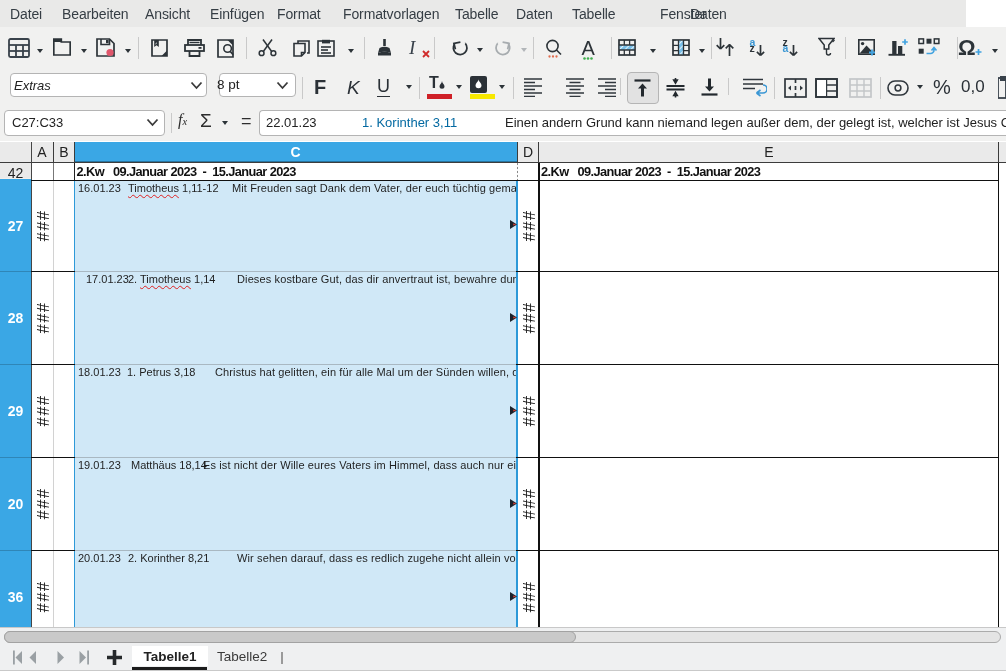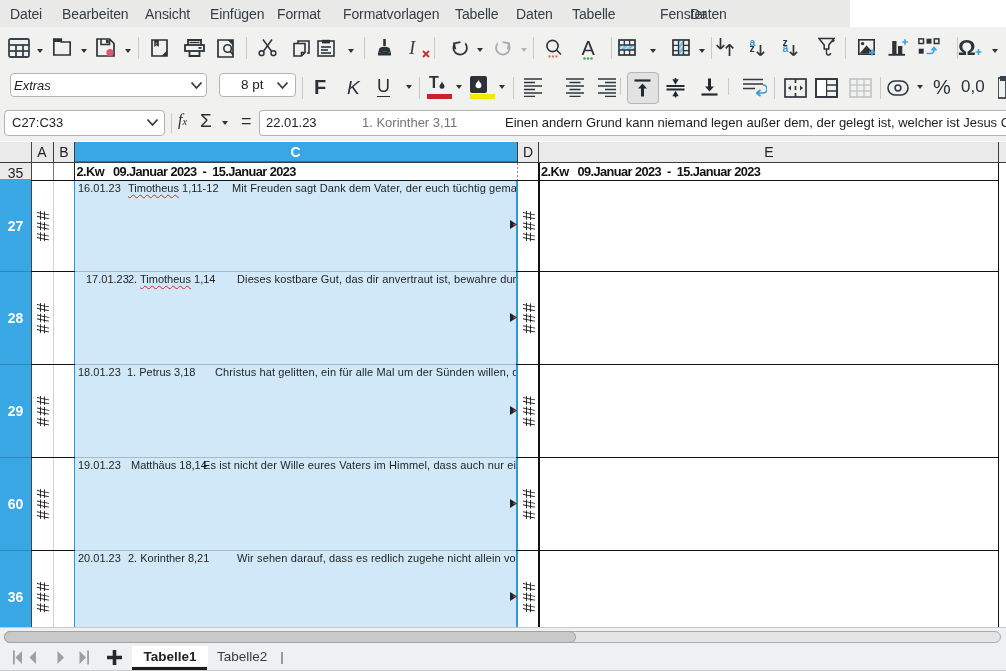--- a/index.html
+++ b/index.html
@@ -1,20 +1,20 @@
 <!DOCTYPE html>
 <html><head>
 <meta charset="utf-8">
 <style>
   html,body{margin:0;padding:0;}
   body{width:1006px;height:671px;overflow:hidden;position:relative;
        font-family:"Liberation Sans",sans-serif;background:#fff;}
   .abs{position:absolute;}
   
-  #menubar{left:0;top:0;width:850px;height:27px;background:#e9e9e8;}
+  #menubar{left:0;top:0;width:966px;height:27px;background:#e9e9e8;}
   .mi{position:absolute;top:6px;font-size:14px;letter-spacing:-0.12px;color:#353d44;white-space:pre;}
   #toolbars{left:0;top:27px;width:1006px;height:114px;background:#f1f1f0;}
   .sep1{position:absolute;width:1px;background:#c9c9c9;}
   .dar{width:0;height:0;border-left:3.5px solid transparent;border-right:3.5px solid transparent;border-top:4.2px solid #2c3338;}
   .combo{position:absolute;background:#fff;border:1px solid #b4b4b4;border-radius:4px;}
   .ctext{position:absolute;font-size:13.5px;color:#222;}
   
   
   #grid{left:0;top:141px;width:1006px;height:486px;background:#fff;overflow:hidden;}
   .hdr{position:absolute;background:#eaeaea;}
@@ -218,21 +218,21 @@
     <path d="M21.5 13 v6 m-3 -3 h6" stroke="#42a3e0" stroke-width="1.7" fill="none"></path>
   </svg>
 <div class="abs dar" style="left:992px;top:48.5px"></div>
 
 <div class="abs combo" style="left:10px;top:73px;width:195px;height:22px"></div>
 <div class="abs ctext" style="left:14px;top:78px;font-style:italic;font-size:13px">Extras</div>
 <svg class="abs" style="left:190px;top:81px" width="13" height="9" viewBox="0 0 13 9" fill="none" stroke="#3a3a3a" stroke-width="1.8">
     <path d="M1.5 1.5 L6.5 7 L11.5 1.5"></path>
   </svg>
 <div class="abs combo" style="left:219px;top:73px;width:75px;height:22px"></div>
-<div class="abs ctext" style="left:241px;top:77px">8 pt</div>
+<div class="abs ctext" style="left:217px;top:77px">8 pt</div>
 <svg class="abs" style="left:276px;top:81px" width="13" height="9" viewBox="0 0 13 9" fill="none" stroke="#3a3a3a" stroke-width="1.8">
     <path d="M1.5 1.5 L6.5 7 L11.5 1.5"></path>
   </svg>
 <div class="abs sep1" style="left:302px;top:77px;height:22px"></div>
 <div class="abs" style="left:314px;top:76px;font-size:20px;font-weight:800;color:#2b3137">F</div>
 <div class="abs" style="left:347px;top:77px;font-size:19px;font-style:italic;color:#2b3137">K</div>
 <div class="abs" style="left:377px;top:76px;font-size:18px;color:#2b3137;border-bottom:1.5px solid #2b3137;line-height:20px;">U</div>
 <div class="abs dar" style="left:406px;top:85px"></div>
 <div class="abs sep1" style="left:419px;top:77px;height:22px"></div>
 <div class="abs" style="left:429px;top:74px;font-size:16px;font-weight:bold;color:#2b3137">T</div>
@@ -311,47 +311,47 @@
 <svg class="abs" style="left:146px;top:118px" width="13" height="9" viewBox="0 0 13 9" fill="none" stroke="#3a3a3a" stroke-width="1.8">
     <path d="M1.5 1.5 L6.5 7 L11.5 1.5"></path>
   </svg>
 <div class="abs sep1" style="left:171px;top:113px;height:20px"></div>
 <div class="abs" style="left:178px;top:111px;font-size:16px;font-style:italic;color:#2d2d2d;font-family:'Liberation Serif',serif">f<span style="font-size:10.5px">x</span></div>
 <div class="abs" style="left:200px;top:110px;font-size:19px;color:#2d2d2d">Σ</div>
 <div class="abs dar" style="left:222px;top:121px"></div>
 <div class="abs" style="left:241px;top:111px;font-size:18px;color:#2d2d2d;font-weight:500">=</div>
 <div class="abs" style="left:259px;top:110px;width:751px;height:24px;background:#fff;border:1px solid #b4b4b4;border-radius:4px 0 0 4px;border-right:none"></div>
 <div class="abs" style="left:266px;top:115px;font-size:13px;color:#222;white-space:pre">22.01.23</div>
-<div class="abs" style="left:362px;top:115px;font-size:13px;color:#737373;white-space:pre">1. Korinther 3,11</div>
+<div class="abs" style="left:362px;top:115px;font-size:13px;color:#0369a1;white-space:pre">1. Korinther 3,11</div>
 <div class="abs" style="left:505px;top:115px;font-size:13px;color:#222;white-space:pre">Einen andern Grund kann niemand legen außer dem, der gelegt ist, welcher ist Jesus C</div>
 <div id="grid" class="abs">
 
   <div class="hdr" style="left:0;top:1px;width:1006px;height:20px;border-bottom:1px solid #3c3c3c"></div>
   <div class="hdrtxt" style="left:31px;top:3px;width:22px">A</div>
   <div class="hdrtxt" style="left:53px;top:3px;width:22px">B</div>
   <div class="abs blue" style="left:74px;top:1px;width:443px;height:20px;border-bottom:1px solid #27749f;box-sizing:border-box"></div>
   <div class="hdrtxt" style="left:74px;top:3px;width:443px;color:#fff;font-weight:bold">C</div>
   <div class="hdrtxt" style="left:517px;top:3px;width:22px">D</div>
   <div class="hdrtxt" style="left:539px;top:3px;width:460px">E</div>
 
   <div class="abs" style="left:31px;top:1px;width:1px;height:20px;background:#3c3c3c"></div>
   <div class="abs" style="left:53px;top:1px;width:1px;height:20px;background:#3c3c3c"></div>
   <div class="abs" style="left:74px;top:1px;width:1px;height:20px;background:#3c3c3c"></div>
   <div class="abs" style="left:517px;top:1px;width:1px;height:20px;background:#3c3c3c"></div>
   <div class="abs" style="left:538px;top:1px;width:1px;height:20px;background:#3c3c3c"></div>
   <div class="abs" style="left:998px;top:1px;width:1px;height:20px;background:#3c3c3c"></div>
 
   <div class="hdr" style="left:0;top:22px;width:31px;height:14.5px"></div>
   <div class="abs" style="left:0;top:36.5px;width:31px;height:1.5px;background:#f2efec"></div>
-  <div class="hdrtxt" style="left:0;top:24px;width:31px;text-align:center;font-size:14px;color:#222">35</div>
+  <div class="hdrtxt" style="left:0;top:24px;width:31px;text-align:center;font-size:14px;color:#222">42</div>
   <div class="abs blue" style="left:0;top:38px;width:31px;height:448px"></div>
   <div class="rn" style="top:76.5px">27</div>
   <div class="rn" style="top:168.5px">28</div>
   <div class="rn" style="top:261.5px">29</div>
-  <div class="rn" style="top:354.5px">60</div>
+  <div class="rn" style="top:354.5px">20</div>
   <div class="rn" style="top:447.5px">36</div>
   <div class="abs" style="left:0;top:129.5px;width:31px;height:1px;background:#2f86b7"></div>
   <div class="abs" style="left:0;top:222.5px;width:31px;height:1px;background:#2f86b7"></div>
   <div class="abs" style="left:0;top:315.5px;width:31px;height:1px;background:#2f86b7"></div>
   <div class="abs" style="left:0;top:408.5px;width:31px;height:1px;background:#2f86b7"></div>
 
   <div class="abs" style="left:31px;top:1px;width:1px;height:485px;background:#454545"></div>
 
   <div class="abs" style="left:53px;top:22px;width:1px;height:464px;background:#d2d2d2"></div>
   <div class="abs" style="left:53px;top:22px;width:1px;height:18px;background:#777"></div>

